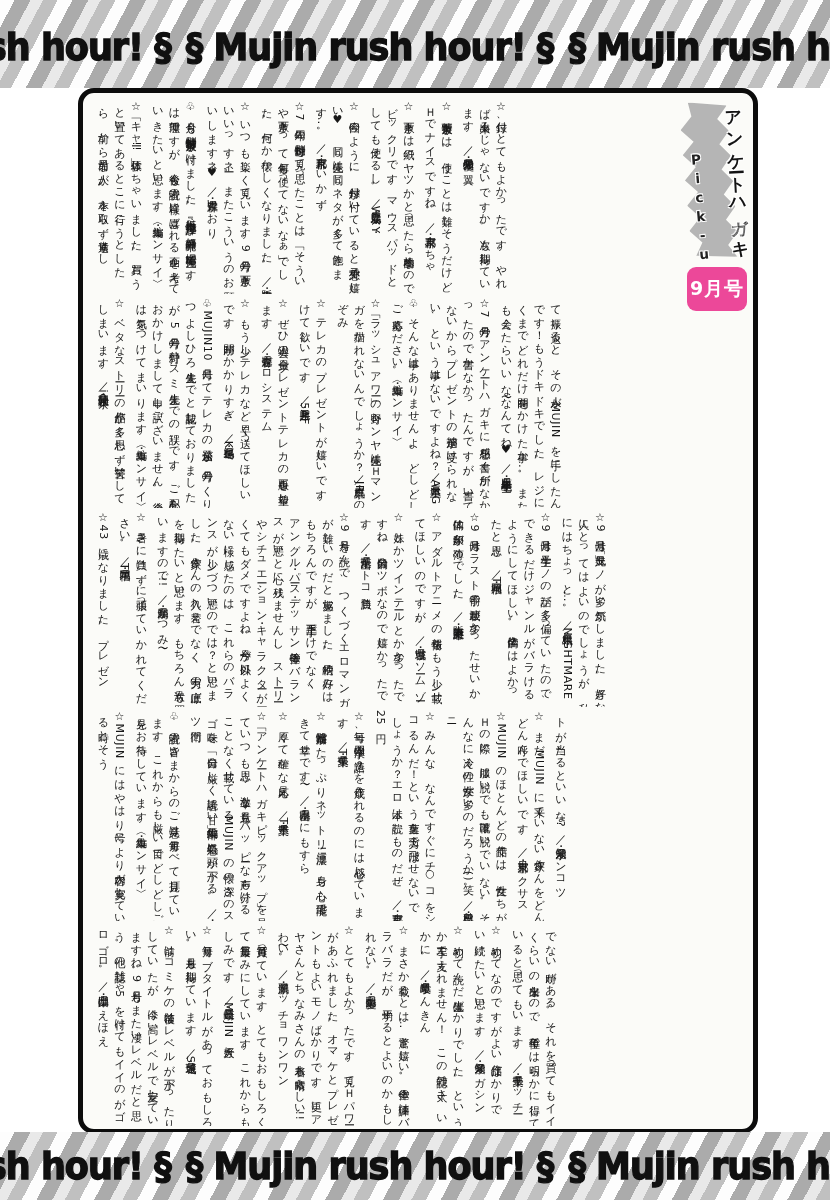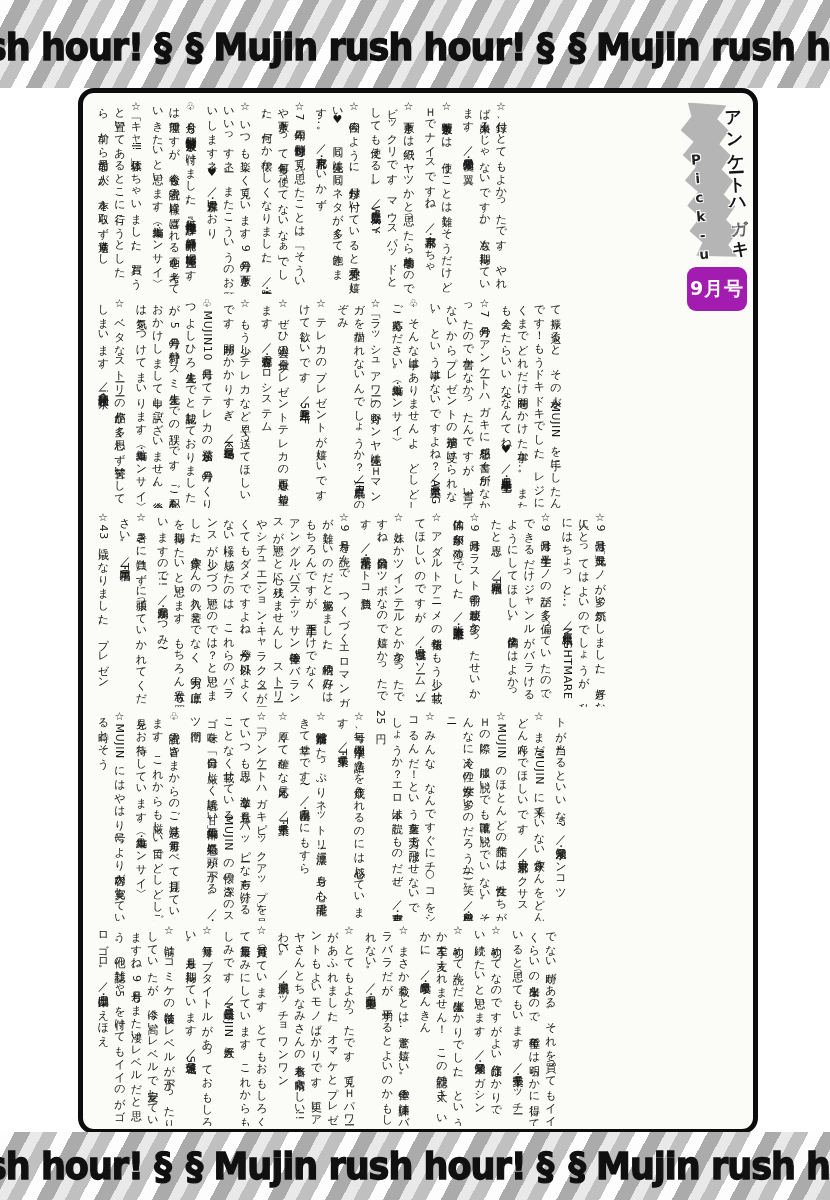--- a/index.html
+++ b/index.html
@@ -47,21 +47,21 @@
     transform:rotate(-3deg);
   }
   .title-pickup{
     position:absolute;left:12px;top:52px;writing-mode:vertical-rl;
     text-orientation:upright;font-size:13.5px;font-weight:bold;letter-spacing:3px;
     color:#222;text-shadow:-1px -1px 0 #fff,1px -1px 0 #fff,-1px 1px 0 #fff,1px 1px 0 #fff;
     transform:rotate(-5deg);
   }
   .issue-badge{
     position:absolute;right:4px;bottom:0;width:60px;height:44px;
-    background:#a21caf;border-radius:9px;display:flex;align-items:center;
+    background:#ec4899;border-radius:9px;display:flex;align-items:center;
     justify-content:center;color:#fff;font-size:19px;font-weight:bold;
     letter-spacing:1px;
   }
   
   .band{
     writing-mode:vertical-rl;text-orientation:mixed;
     overflow:hidden;margin-bottom:3px;
   }
   .band p.comment{
     margin:0 0 0 5px;padding:0;

